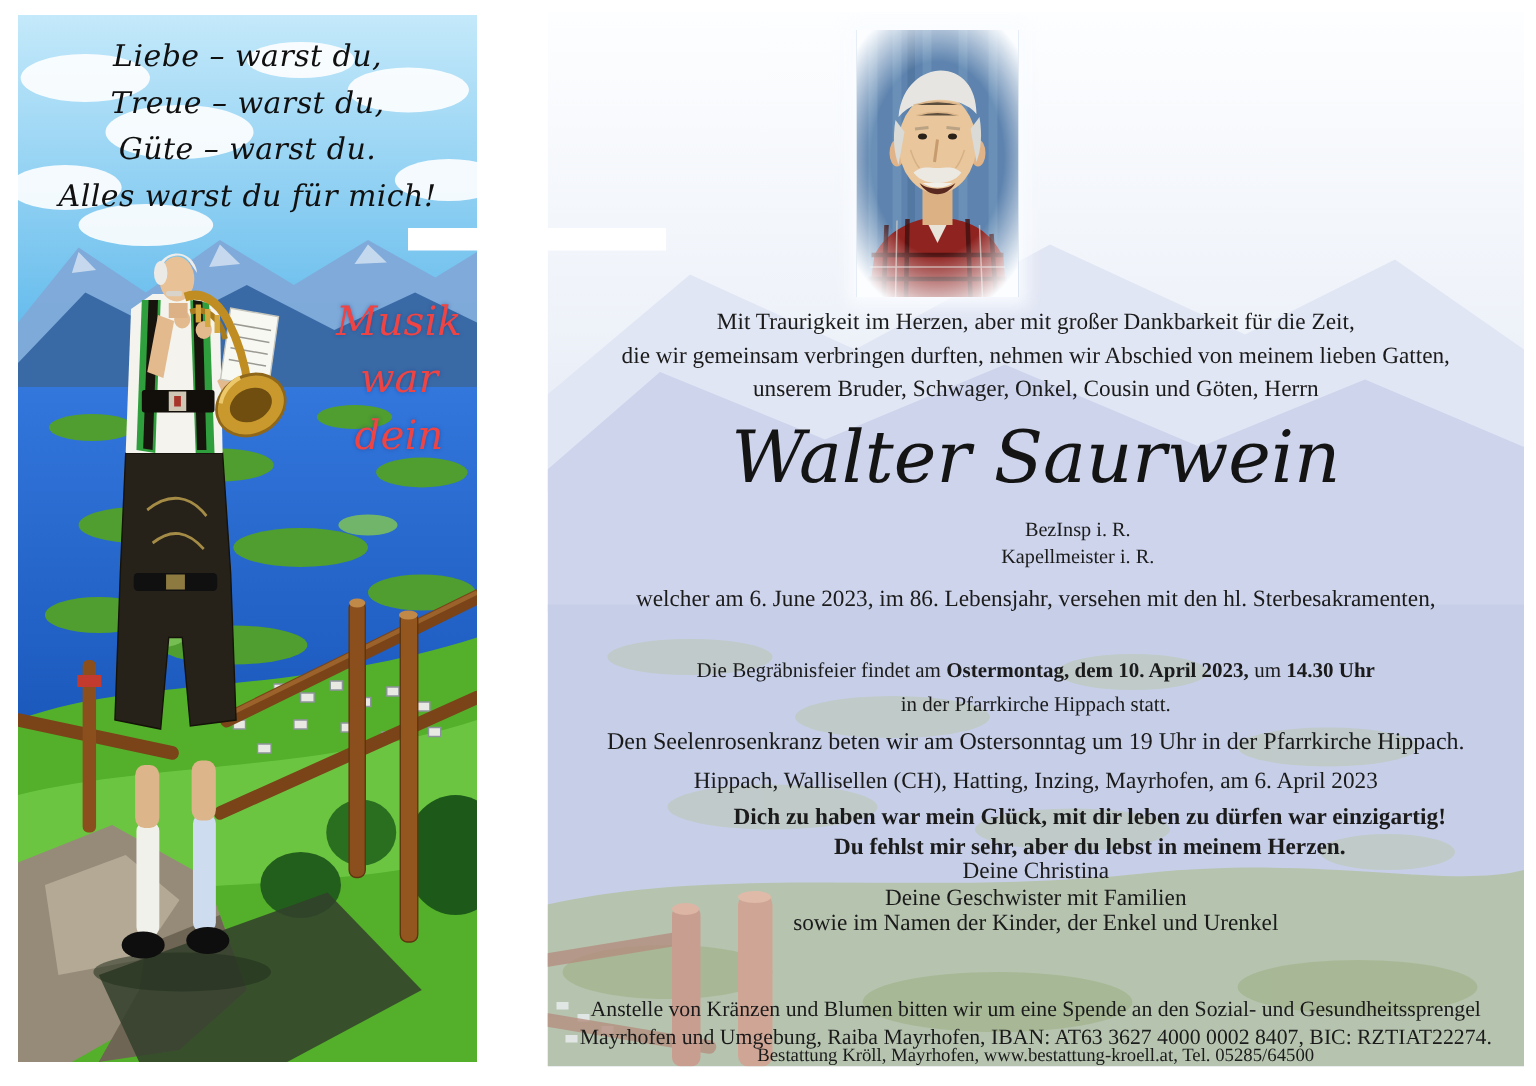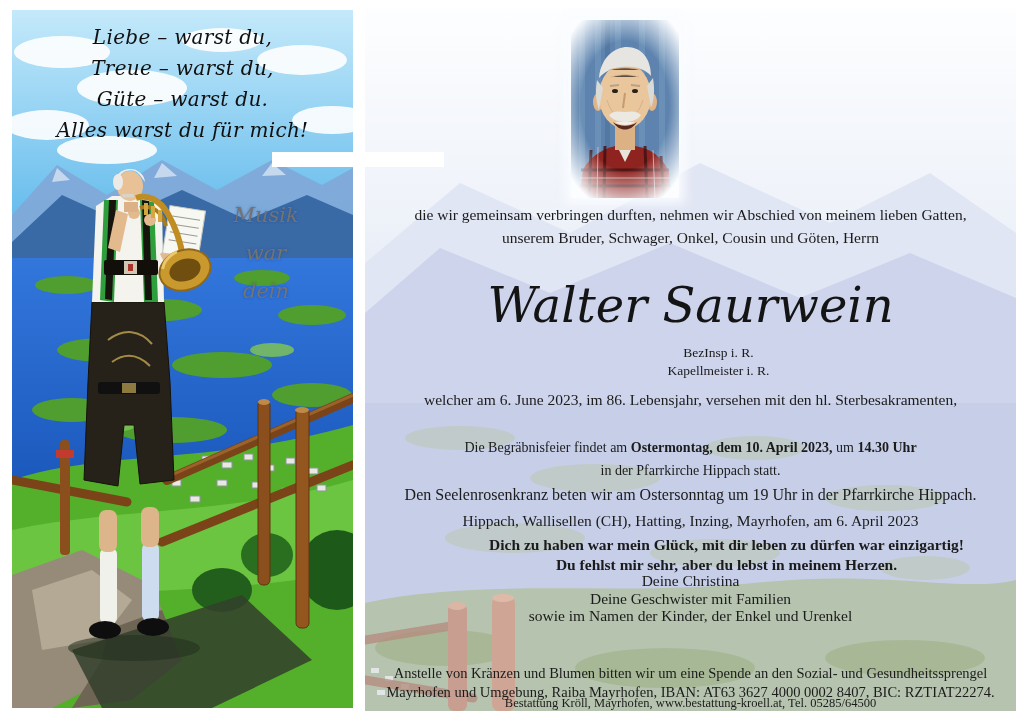--- a/index.html
+++ b/index.html
@@ -3,35 +3,35 @@
 <meta charset="utf-8">
 <style>
   html,body{margin:0;padding:0;}
   body{
     width:1024px;height:724px;position:relative;overflow:hidden;
     background:#ffffff;
     font-family:"Liberation Serif", serif;
     color:#1b1b1b;
   }
   .photo-left{
-    position:absolute;left:12px;top:10px;width:341px;height:698px;overflow:hidden;
+    position:absolute;left:12px;top:10px;width:306px;height:698px;overflow:hidden;
   }
   .page-right{
     position:absolute;left:365px;top:8px;width:651px;height:703px;overflow:hidden;
   }
   .bg-svg{position:absolute;inset:0;width:100%;height:100%;}
   .script{font-family:"DejaVu Serif", serif;font-style:italic;}
   
   .poem{
     position:absolute;left:0;top:12px;width:100%;text-align:center;
     font-size:20px;line-height:31px;color:#101010;letter-spacing:0.3px;
   }
   .photo-caption{
     position:absolute;left:168px;top:186px;width:172px;text-align:center;
-    font-size:21px;line-height:38px;color:#737373;
+    font-size:27px;line-height:38px;color:#ef4444;
     text-shadow:0 0 3px rgba(10,50,130,0.45);
   }
   
   .blank-strip{
     position:absolute;left:272px;top:152px;width:172px;height:15px;
     background:#ffffff;z-index:6;
   }
   
   .portrait{
     position:absolute;left:206px;top:12px;width:108px;height:178px;
@@ -287,20 +287,21 @@
         <path d="M54,73 L52,88" stroke="#c79b6e" stroke-width="2" fill="none"></path>
         <path d="M36,80 C38,86 40,90 42,92 M72,80 C70,86 68,90 66,92" stroke="#cfa87c" stroke-width="1" opacity="0.7" fill="none"></path>
         <path d="M38,95 C44,90 48,92 54,92 C60,92 64,90 70,95 C66,101 58,102 54,102 C50,102 42,101 38,95 Z" fill="#ece9e3"></path>
         <path d="M42,102 C48,112 60,112 66,102 C60,107 48,107 42,102 Z" fill="#5a2a20"></path>
         <path d="M44,102 C50,106 58,106 64,102 Z" fill="#f2efe8"></path>
       </svg>
       <div class="vignette"></div>
     </div>
 
     <div class="rt intro">
+      <div>Mit Traurigkeit im Herzen, aber mit großer Dankbarkeit für die Zeit,</div>
       <div>die wir gemeinsam verbringen durften, nehmen wir Abschied von meinem lieben Gatten,</div>
       <div>unserem Bruder, Schwager, Onkel, Cousin und Göten, Herrn</div>
     </div>
 
     <div class="rt name-line script">Walter Saurwein</div>
 
     <div class="rt titles">
       <div>BezInsp i. R.</div>
       <div>Kapellmeister i. R.</div>
     </div>

